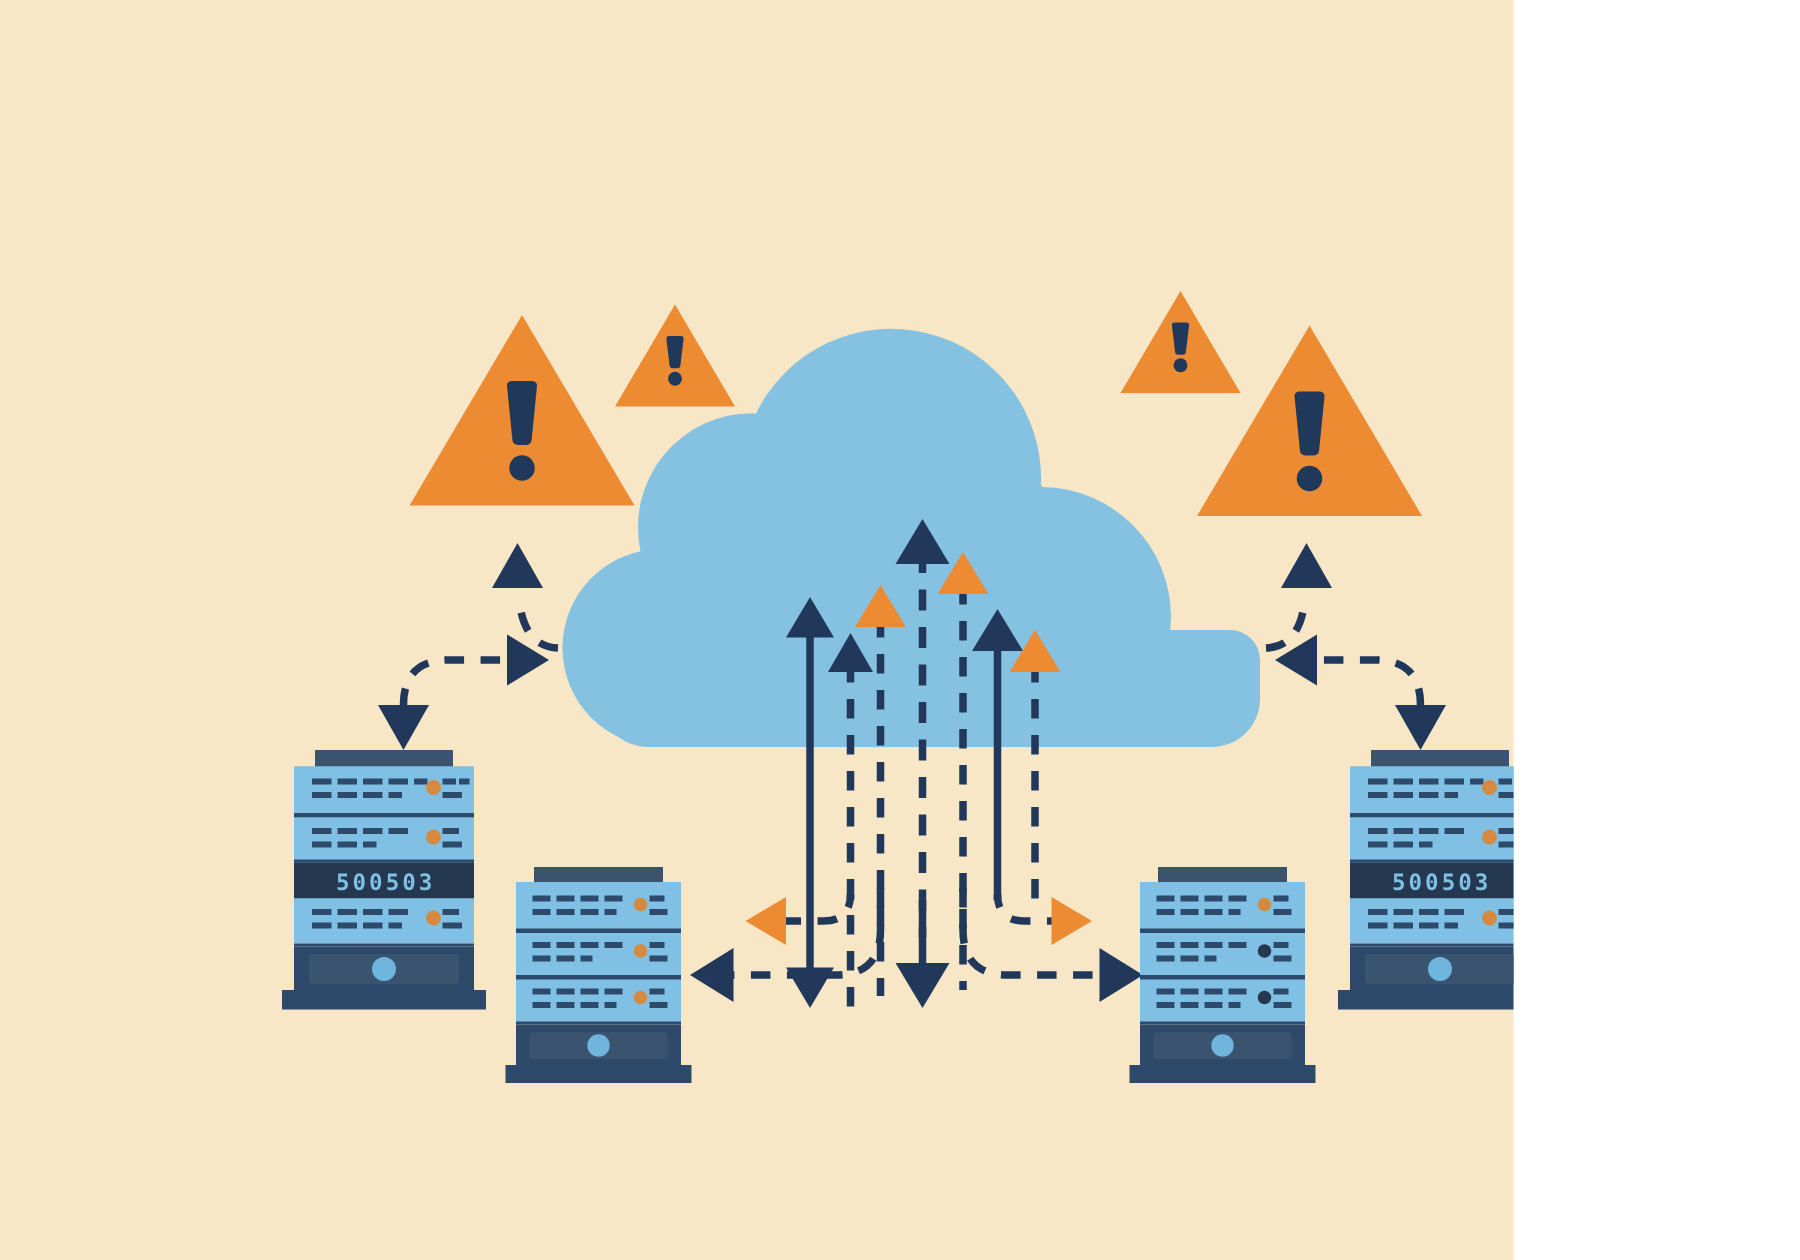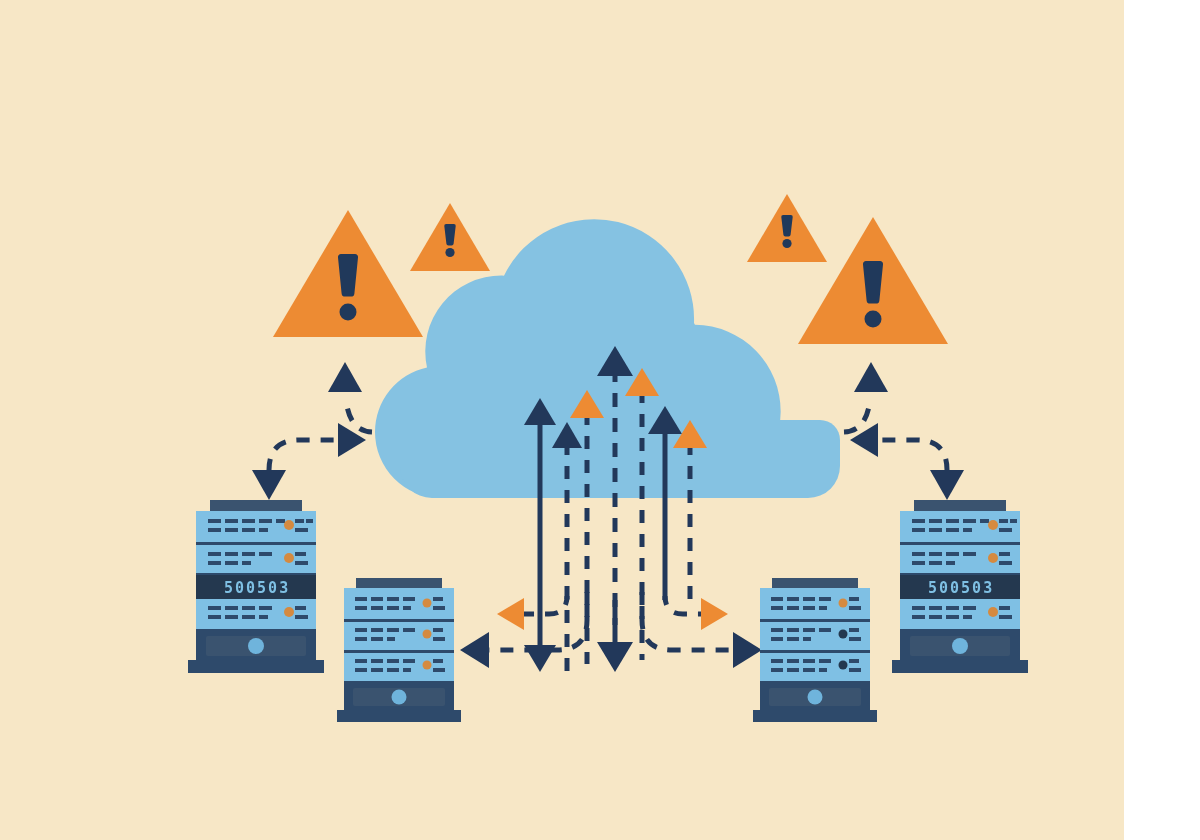--- a/index.html
+++ b/index.html
@@ -6,21 +6,21 @@
   html, body {
     margin: 0;
     padding: 0;
     background: #ffffff;
   }
   body {
     font-family: "Liberation Sans", sans-serif;
   }
   #stage {
     position: relative;
-    width: 1124px;
+    width: 1009px;
     height: 840px;
     overflow: hidden;
   }
   #stage svg {
     display: block;
     width: 1200px;
     height: 840px;
   }
 </style>
 </head>

